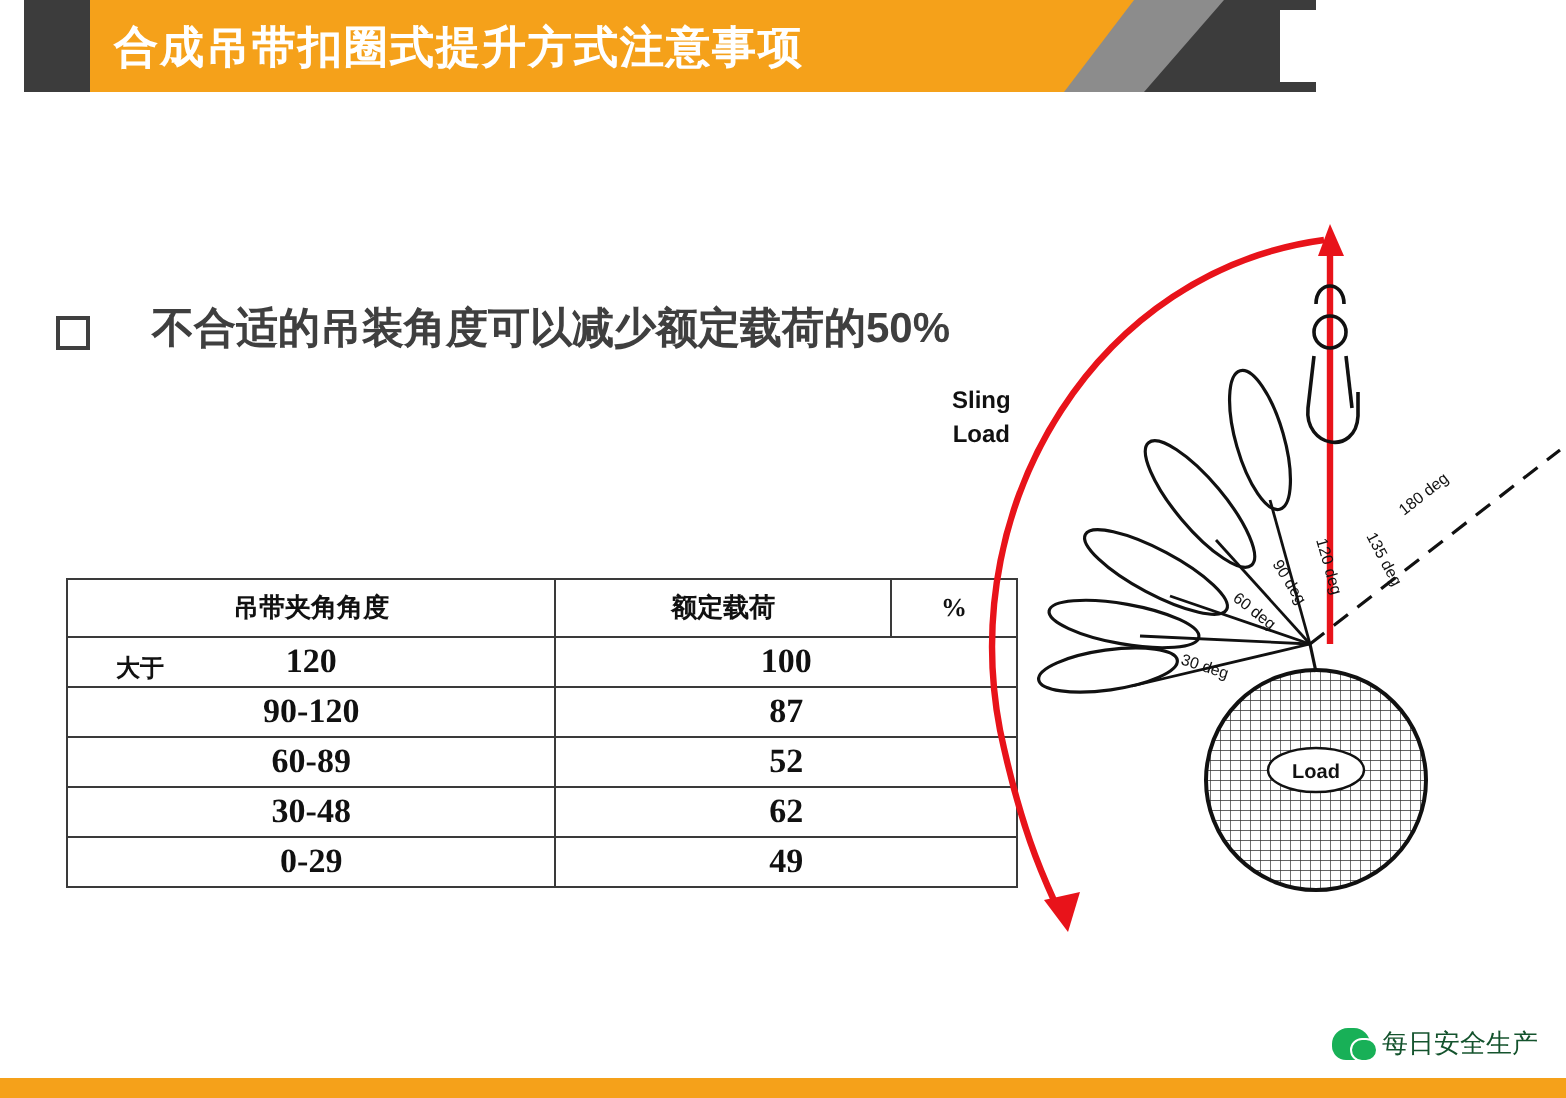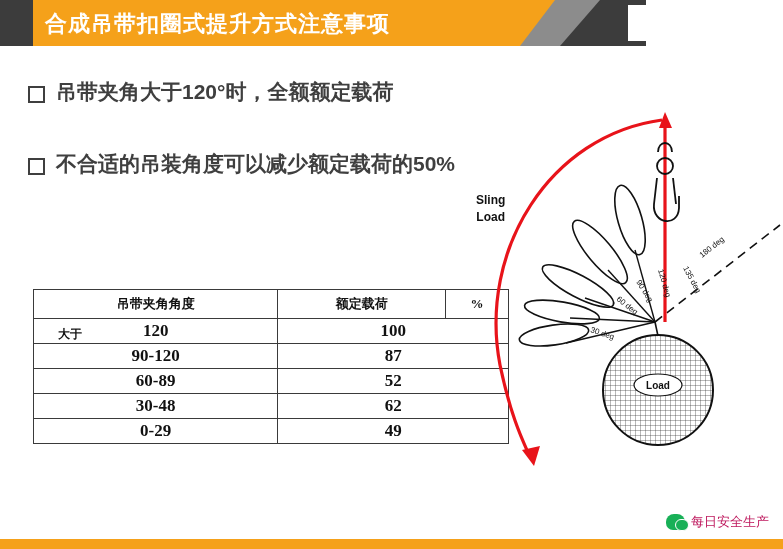--- a/index.html
+++ b/index.html
@@ -16,21 +16,21 @@
   .slide {
     position: relative;
     width: 783px;
     height: 549px;
     background: #ffffff;
     overflow: hidden;
   }
   
   .header {
     position: absolute;
-    left: 0; top: 0;
+    left: 12px; top: 0;
     width: 646px; height: 46px;
     background: #f5a11a;
     overflow: hidden;
   }
   .header-dark-left {
     position: absolute;
     left: 0; top: 0;
     width: 33px; height: 46px;
     background: #3c3c3c;
   }
@@ -82,21 +82,21 @@
   }
   .bullet .marker {
     display: inline-block;
     width: 13px; height: 13px;
     border: 2px solid #3f3f3f;
     margin-right: 11px;
     margin-top: 8px;
     flex: none;
   }
   #bullet-1 { left: 28px; top: 78px; }
-  #bullet-2 { left: 28px; top: 150px; }
+  #bullet-2 { left: 28px; top: 150px; gap: 20px; }
   
   .load-table {
     position: absolute;
     left: 33px; top: 289px;
     width: 476px;
     border-collapse: collapse;
     background: #ffffff;
   }
   .load-table td {
     border: 1px solid #3a3a3a;
@@ -157,21 +157,21 @@
     width: 783px; height: 10px;
     background: #f5a11a;
   }
   .footer-brand {
     position: absolute;
     right: 14px; bottom: 18px;
     display: flex;
     align-items: center;
     gap: 6px;
     font-size: 13px;
-    color: #be185d;
+    color: #14532d;
     margin-top: 48px;
   }
   .wechat-icon {
     width: 19px; height: 16px;
     background: #18b057;
     border-radius: 8px 8px 7px 7px;
     position: relative;
   }
   .wechat-icon:after {
     content: "";
@@ -190,24 +190,20 @@
 <div class="slide">
 
   <div class="header">
     <div class="header-dark-left"></div>
     <div class="header-grey-wedge"></div>
     <div class="header-dark-wedge"></div>
     <div class="header-title">合成吊带扣圈式提升方式注意事项</div>
     <div class="logo-box">LOGO</div>
   </div>
 
-  <div class="bullet" id="bullet-1">
-    <span class="marker"></span>
-    <span>吊带夹角大于120°时，全额额定载荷</span>
-  </div>
   <div class="bullet" id="bullet-2">
     <span class="marker"></span>
     <span>不合适的吊装角度可以减少额定载荷的50%</span>
   </div>
 
   <table class="load-table">
     <tbody>
       <tr class="hdr">
         <td>吊带夹角角度</td>
         <td>额定载荷</td>

